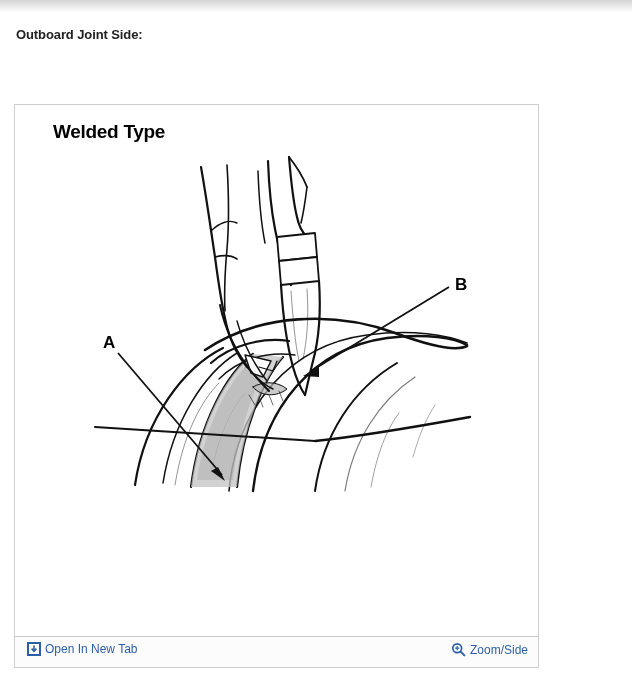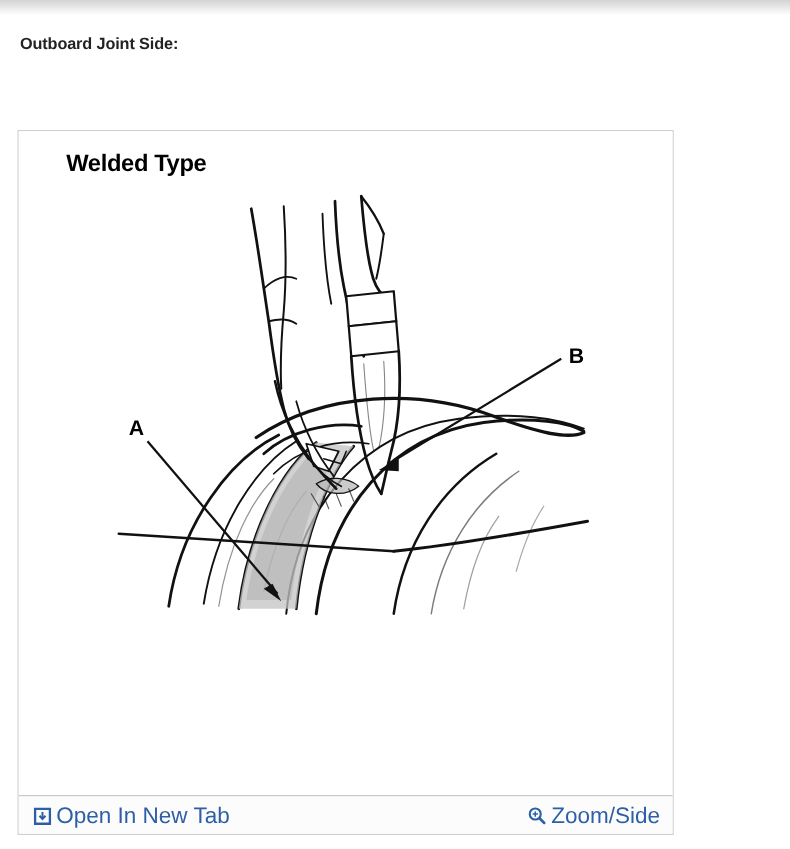--- a/index.html
+++ b/index.html
@@ -87,21 +87,21 @@
     box-sizing: border-box;
   }
 
   .toolbar-link {
     position: absolute;
     top: 5px;
     display: flex;
     align-items: center;
     gap: 4px;
     color: #2d5fa6;
-    font-size: 18px;
+    font-size: 12px;
     text-decoration: none;
     cursor: pointer;
     white-space: nowrap;
   }
   #link-open-new-tab { left: 12px; }
   #link-zoom-print  { right: 10px; }
 
   .tb-icon { display: inline-block; line-height: 0; }
 </style>
 </head>

